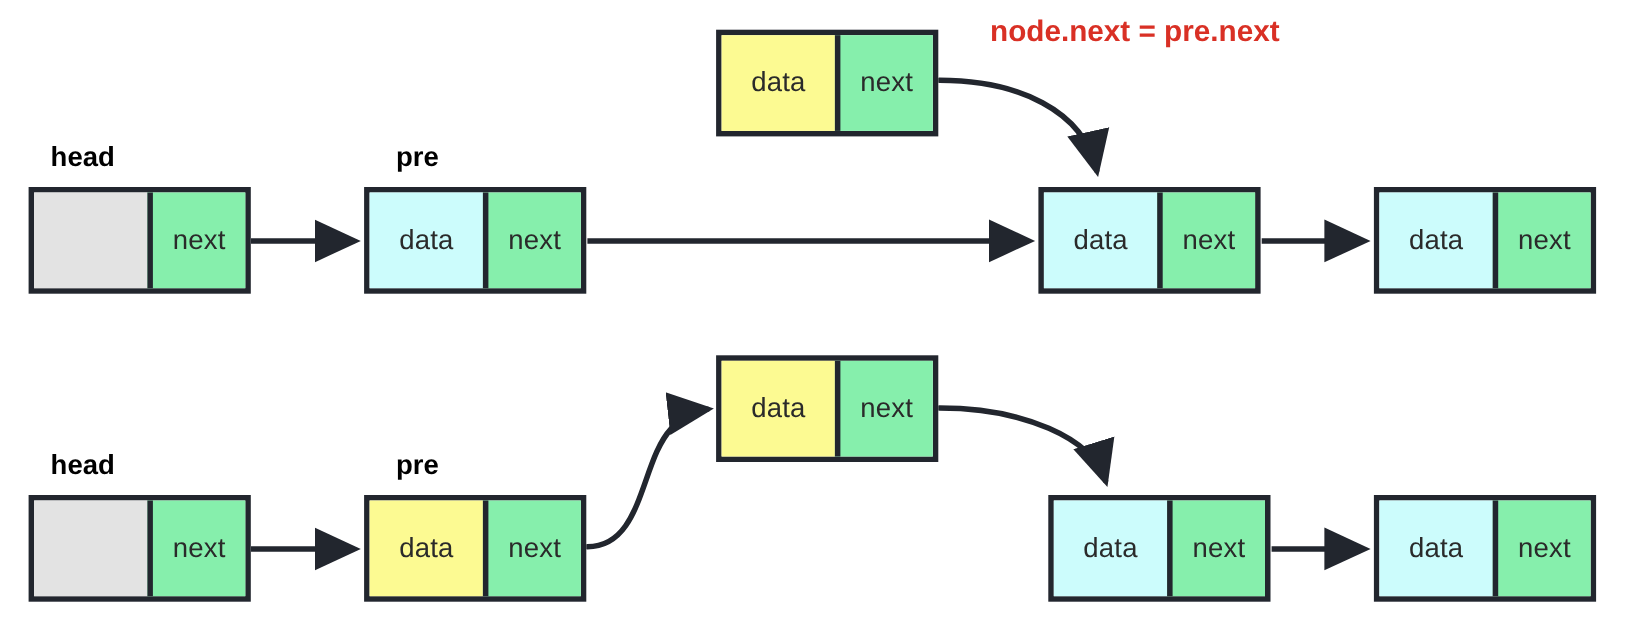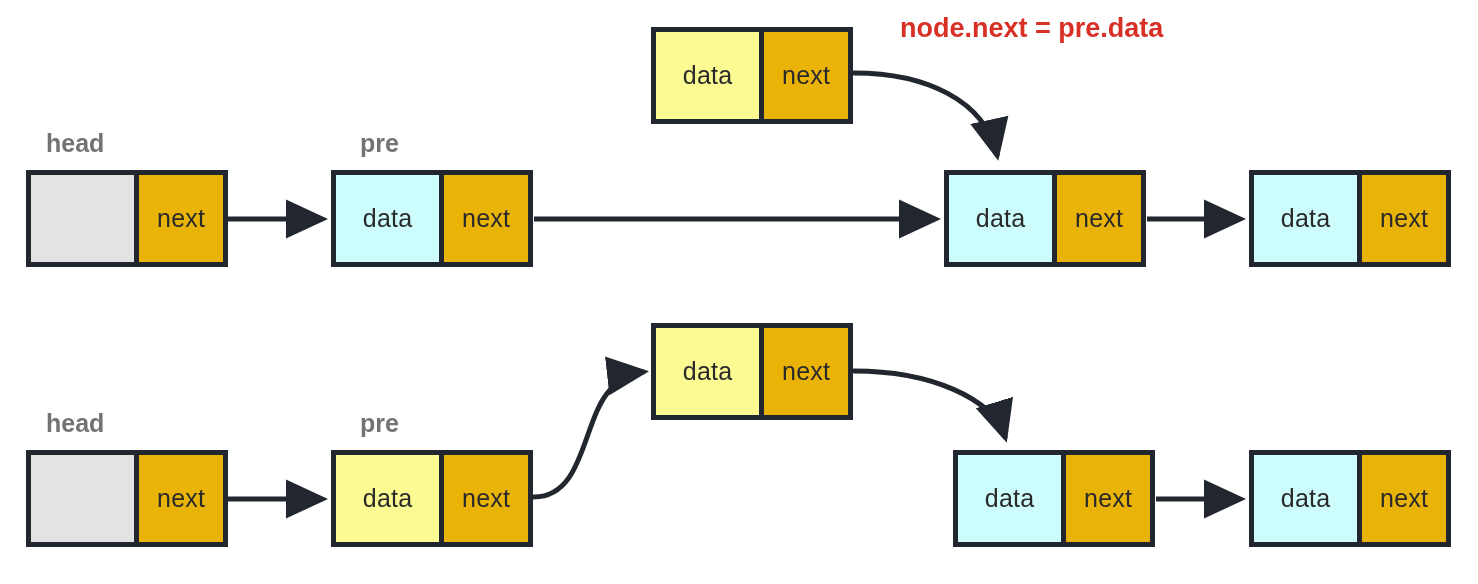--- a/index.html
+++ b/index.html
@@ -32,29 +32,29 @@
     justify-content: center;
     font-size: 25px;
     color: #2a2a2a;
     font-family: "Liberation Sans", sans-serif;
     letter-spacing: .2px;
   }
   .cell.left   { width: 112px; }
   .cell.right  { width: 96px; border-left: 5px solid #22262e; }
   .c-gray   { background: #e3e3e3; }
   .c-cyan   { background: #ccfcfc; }
-  .c-pink   { background: #eab308; }
+  .c-pink   { background: #86efac; }
   .c-yellow { background: #fcfa92; }
 
   
   .var-label {
     position: absolute;
     font-size: 25px;
     font-weight: bold;
-    color: #737373;
+    color: #000000;
     white-space: nowrap;
   }
   .annotation {
     position: absolute;
     font-size: 27px;
     font-weight: bold;
     color: #d93025;
     white-space: nowrap;
   }
   
@@ -85,21 +85,21 @@
     <path d="M 854 73 C 925 73, 985 100, 997 155" fill="none" stroke="#22262e" stroke-width="5" stroke-linecap="round" marker-end="url(#ah)"></path>
 
     <line x1="228" y1="499" x2="322" y2="499" stroke="#22262e" stroke-width="5" marker-end="url(#ah)"></line>
     <line x1="1156" y1="499" x2="1240" y2="499" stroke="#22262e" stroke-width="5" marker-end="url(#ah)"></line>
 
     <path d="M 534 497 C 585 497, 582 420, 610 390 C 622 377, 634 373, 643 372" fill="none" stroke="#22262e" stroke-width="5" stroke-linecap="round" marker-end="url(#ah)"></path>
 
     <path d="M 854 371 C 930 371, 993 398, 1005 437" fill="none" stroke="#22262e" stroke-width="5" stroke-linecap="round" marker-end="url(#ah)"></path>
   </svg>
 
-  <div class="annotation" style="left:900px; top:13px;">node.next = pre.data</div>
+  <div class="annotation" style="left:900px; top:13px;">node.next = pre.next</div>
 
   <div class="var-label" style="left:46px; top:129px;">head</div>
 
   <div class="var-label" style="left:360px; top:129px;">pre</div>
 
   <div class="node" style="left:26px; top:170px; width:202px; height:97px;">
     <div class="cell left c-gray"></div>
     <div class="cell right c-pink">next</div>
   </div>
 

